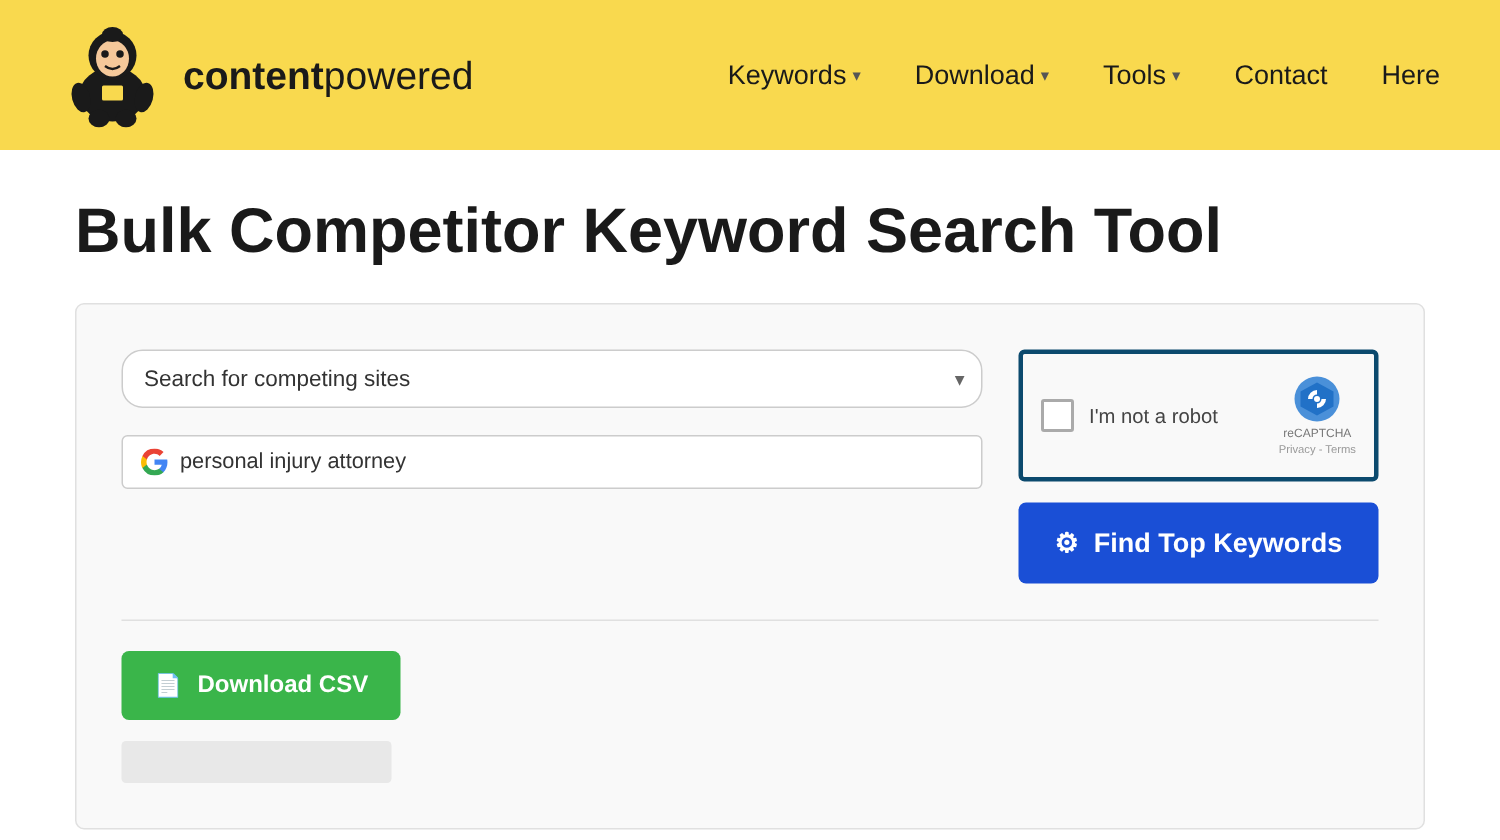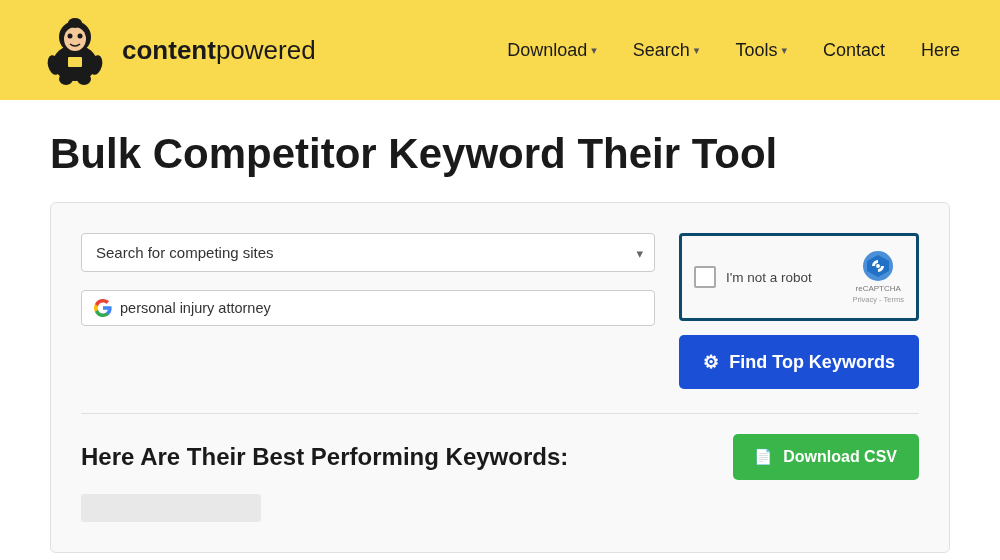--- a/index.html
+++ b/index.html
@@ -85,21 +85,21 @@
     .dropdown-wrapper {
       position: relative;
       margin-bottom: 18px;
     }
     .dropdown-select {
       width: 100%;
       padding: 10px 36px 10px 14px;
       font-size: 15px;
       color: #333;
       border: 1px solid #ccc;
-      border-radius: 4px;
+      border-radius: 14px;
       background: #fff;
       appearance: none;
       cursor: pointer;
     }
     .dropdown-chevron {
       position: absolute;
       right: 12px;
       top: 50%;
       transform: translateY(-50%);
       pointer-events: none;
@@ -291,42 +291,42 @@
 
       <rect x="28" y="42" width="14" height="10" rx="1" fill="#f9d94e"></rect>
     </svg>
     <div class="logo-text">
       <strong>content</strong><span>powered</span>
     </div>
   </div>
 
   <nav>
     <div class="nav-item">
+      <span>Keywords</span>
+      <span class="chevron">▾</span>
+    </div>
+    <div class="nav-item">
       <span>Download</span>
       <span class="chevron">▾</span>
     </div>
     <div class="nav-item">
-      <span>Search</span>
-      <span class="chevron">▾</span>
-    </div>
-    <div class="nav-item">
       <span>Tools</span>
       <span class="chevron">▾</span>
     </div>
     <div class="nav-item">
       <span>Contact</span>
     </div>
     <div class="nav-item">
       <span>Here</span>
     </div>
   </nav>
 </header>
 
 <main class="main">
-  <h1 class="page-title">Bulk Competitor Keyword Their Tool</h1>
+  <h1 class="page-title">Bulk Competitor Keyword Search Tool</h1>
 
   <div class="tool-container">
     <div class="tool-top-row">
 
       <div class="left-section">
 
         <div class="dropdown-wrapper">
           <select class="dropdown-select">
             <option>Search for competing sites</option>
           </select>
@@ -370,21 +370,20 @@
         <button class="find-btn">
           <span class="gear-icon">⚙</span>
           <span>Find Top Keywords</span>
         </button>
       </div>
     </div>
 
     <hr class="divider">
 
     <div class="bottom-row">
-      <h2 class="bottom-title">Here Are Their Best Performing Keywords:</h2>
       <button class="download-btn">
         <span class="download-icon">📄</span>
         <span>Download CSV</span>
       </button>
     </div>
 
     <div class="table-stub"></div>
   </div>
 </main>
 

